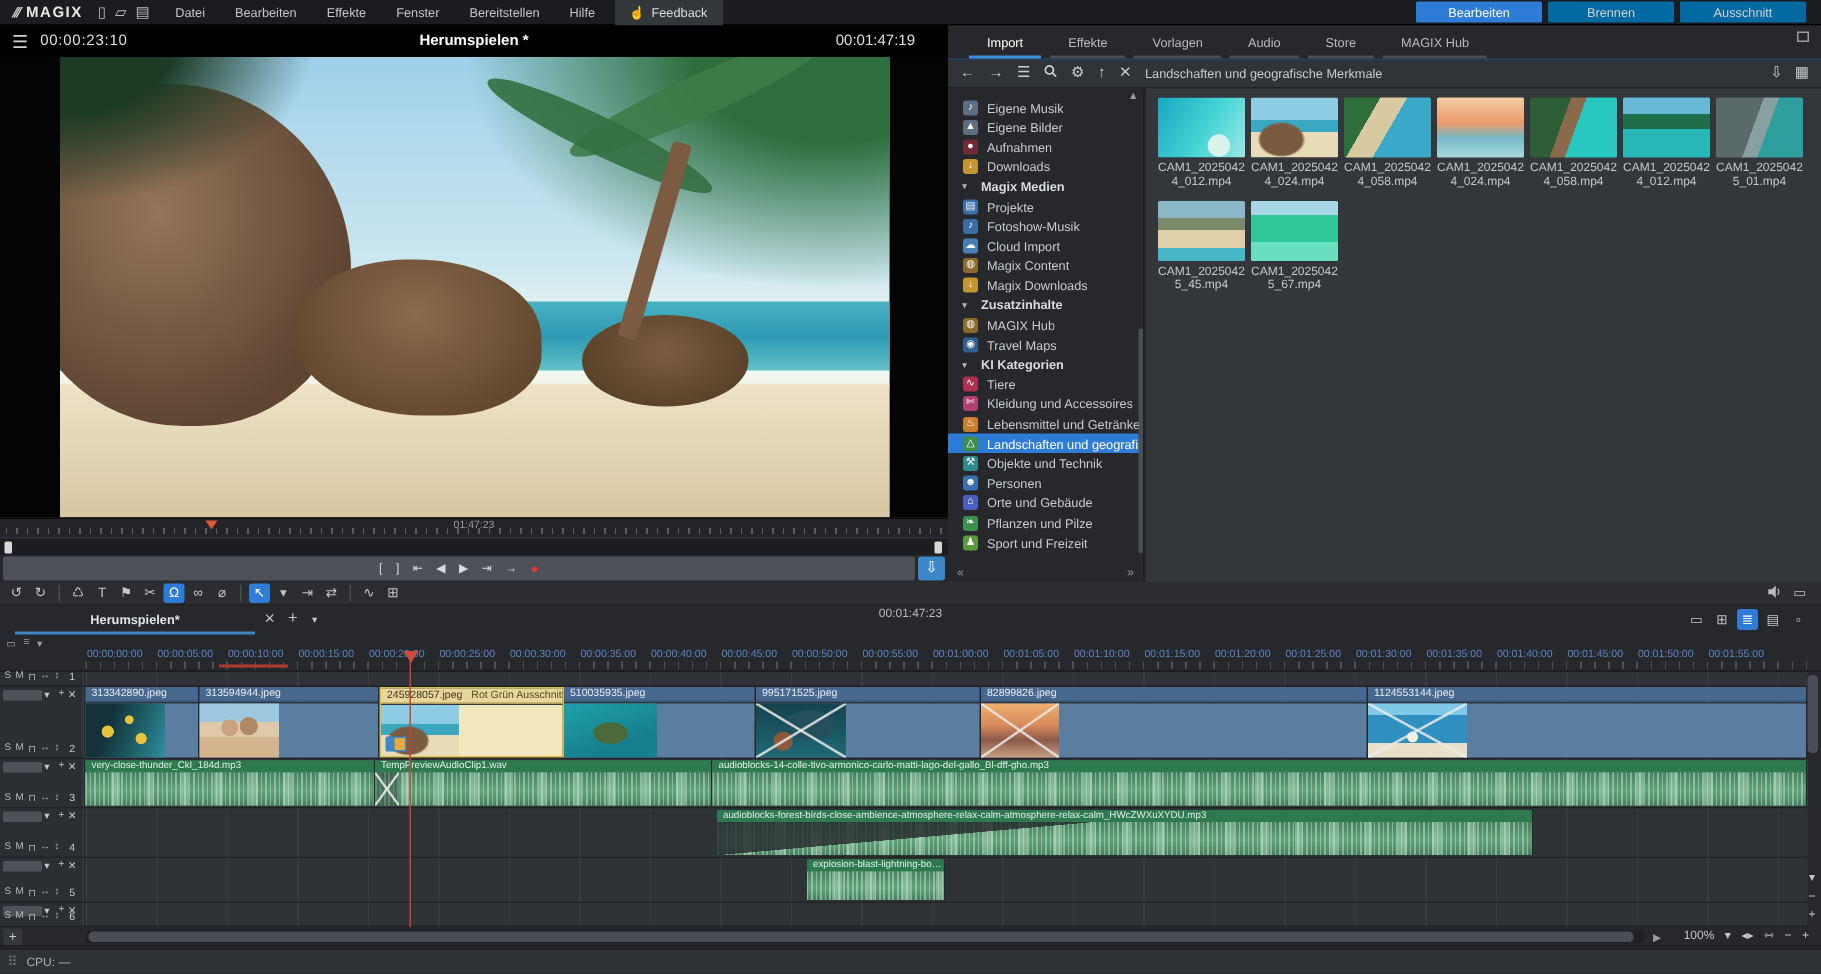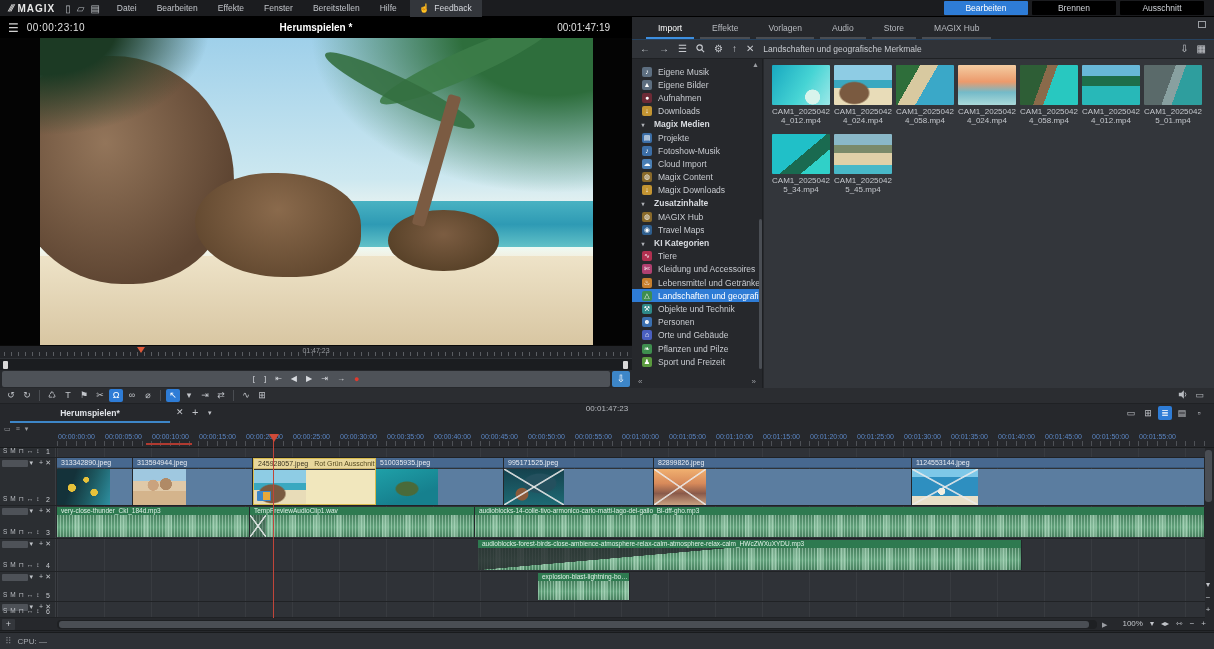--- a/index.html
+++ b/index.html
@@ -9,21 +9,21 @@
 
 .menubar{position:absolute;left:0;top:0;width:1214px;height:17px;background:#1b1c1f;display:flex;align-items:center;border-bottom:1px solid #000;}
 .logo{display:flex;align-items:center;gap:3px;padding:0 8px;font-weight:bold;color:#e8e8e8;font-size:10px;letter-spacing:1px;}
 .logo-sl{color:#d8d8d8;font-style:italic;font-size:9px;}
 .doc-icons{display:flex;gap:6px;margin:0 8px 0 2px;color:#b8bbc0;font-size:10px;}
 .doc-icons span{cursor:default;}
 .menus{display:flex;gap:2px;}
 .menu-item{padding:2px 9px;font-size:8.5px;color:#c2c5ca;}
 .feedback{display:flex;align-items:center;gap:4px;background:#33363b;padding:2px 10px;margin-left:4px;font-size:8.5px;color:#d8dbe0;height:17px;}
 .mode-buttons{margin-left:auto;display:flex;gap:4px;padding-right:10px;}
-.mode-btn{width:84px;text-align:center;padding:2px 0;font-size:8.5px;background:#000000;color:#d0d3d8;border-radius:1px;}
+.mode-btn{width:84px;text-align:center;padding:2px 0;font-size:8.5px;background:#0369a1;color:#d0d3d8;border-radius:1px;}
 .mode-btn.active{background:#2e7cd6;color:#fff;}
 
 
 .pv-header{position:absolute;left:0;top:17px;width:632px;height:21px;background:#000;display:flex;align-items:center;}
 .hamburger{font-size:12px;color:#d0d0d0;padding:0 8px;}
 .tc-left{font-size:10px;color:#e0e0e0;letter-spacing:.5px;}
 .pv-title{position:absolute;left:0;right:0;text-align:center;font-weight:bold;color:#fff;font-size:10px;pointer-events:none;}
 .tc-right{margin-left:auto;padding-right:22px;font-size:10px;color:#e0e0e0;}
 .stage{position:absolute;left:0;top:38px;width:632px;height:307px;background:#040404;}
 .stage-img{position:absolute;left:40px;top:0;width:553px;height:307px;overflow:hidden;background:linear-gradient(180deg,#9fd0ea 0%,#cde8f0 46%,#e9f3f1 56%);}
@@ -400,26 +400,26 @@
         </div>
         <div class="file-cell">
           <div class="file-thumb tv-lagoon"></div>
           <div class="file-name">CAM1_20250424_012.mp4</div>
         </div>
         <div class="file-cell">
           <div class="file-thumb tv-arch"></div>
           <div class="file-name">CAM1_20250425_01.mp4</div>
         </div>
         <div class="file-cell">
-          <div class="file-thumb tv-island"></div>
-          <div class="file-name">CAM1_20250425_34.mp4</div>
-        </div>
-        <div class="file-cell">
           <div class="file-thumb tv-boats"></div>
           <div class="file-name">CAM1_20250425_45.mp4</div>
+        </div>
+        <div class="file-cell">
+          <div class="file-thumb tv-green"></div>
+          <div class="file-name">CAM1_20250425_67.mp4</div>
         </div>
       </div>
   </div>
 
   <div class="tl-toolbar">
     <span id="tlToolbar" style="display:flex;align-items:center;gap:2px;">
         <span class="tb-icon">↺</span>
         <span class="tb-icon">↻</span>
         <span class="tb-sep"></span>
         <span class="tb-icon">♺</span>

